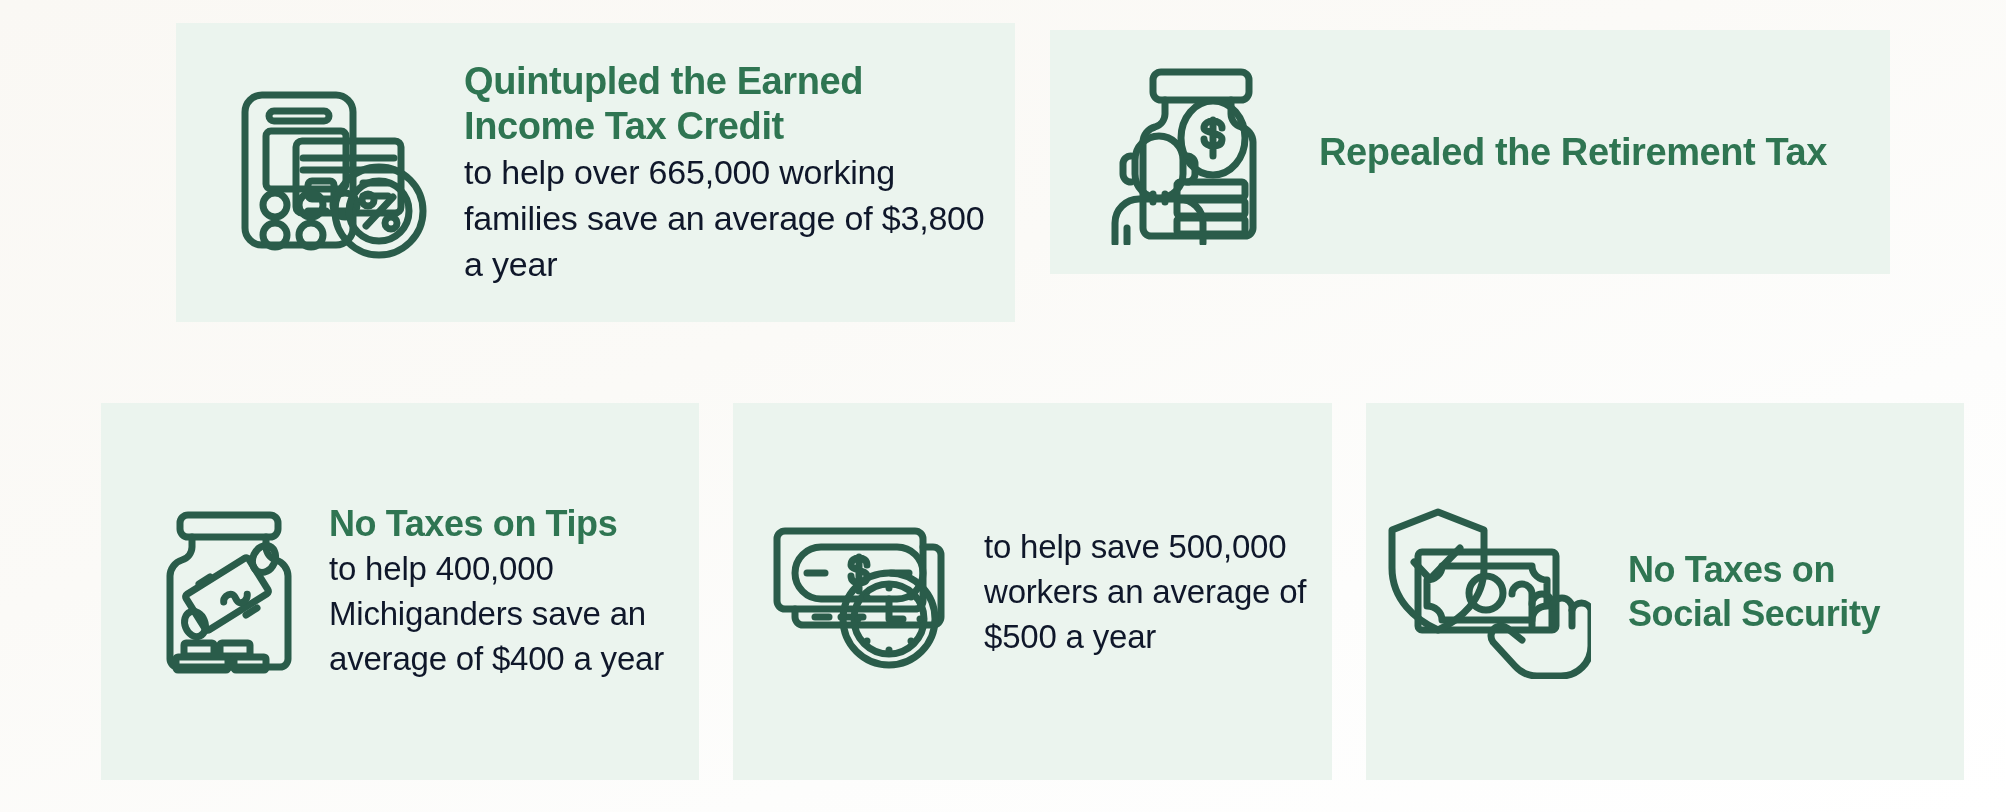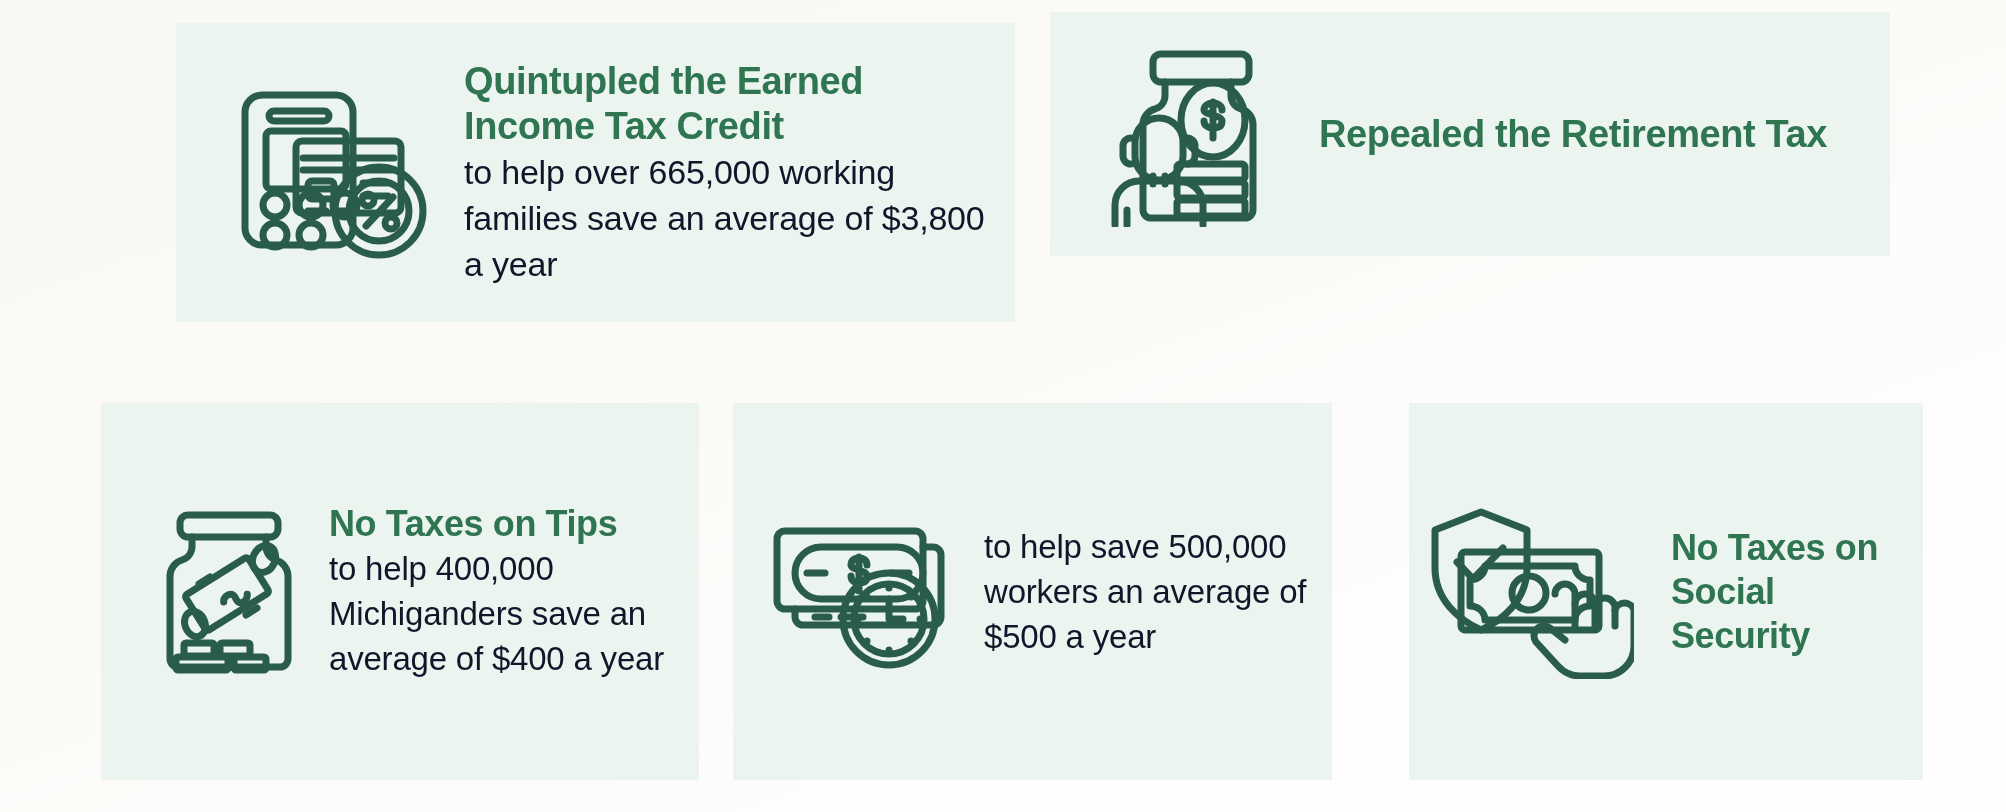--- a/index.html
+++ b/index.html
@@ -20,25 +20,25 @@
   .card {
     position:absolute;
     background:#ebf4ee;
     display:flex;
     align-items:center;
     overflow:hidden;
   }
 
   
   .card-eitc      { left:176px;  top:23px;  width:839px; height:299px; }
-  .card-retire    { left:1050px; top:12px;  width:840px; height:244px; }
+  .card-retire    { left:1050px; top:30px;  width:840px; height:244px; }
   
   .card-tips      { left:101px;  top:403px; width:598px; height:377px; }
   .card-overtime  { left:733px;  top:403px; width:599px; height:377px; }
-  .card-social    { left:1366px; top:403px; width:514px; height:377px;margin-left:43px; }
+  .card-social    { left:1366px; top:403px; width:598px; height:377px; }
 
   .icon-wrap {
     flex:0 0 auto;
     display:flex;
     align-items:center;
     justify-content:center;
   }
   .icon-wrap svg { display:block; }
 
   .card-eitc     .icon-wrap { width:230px; margin-left:42px; }

